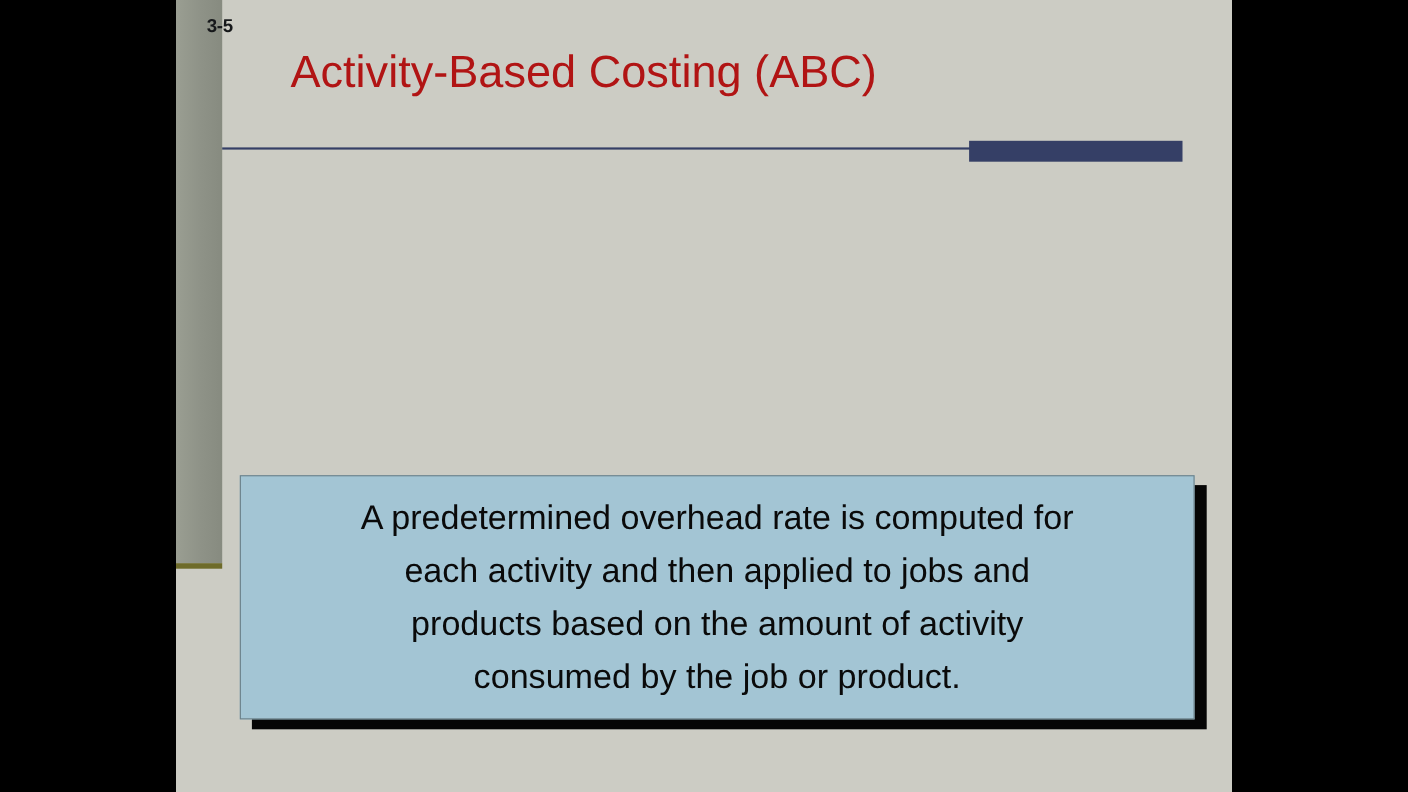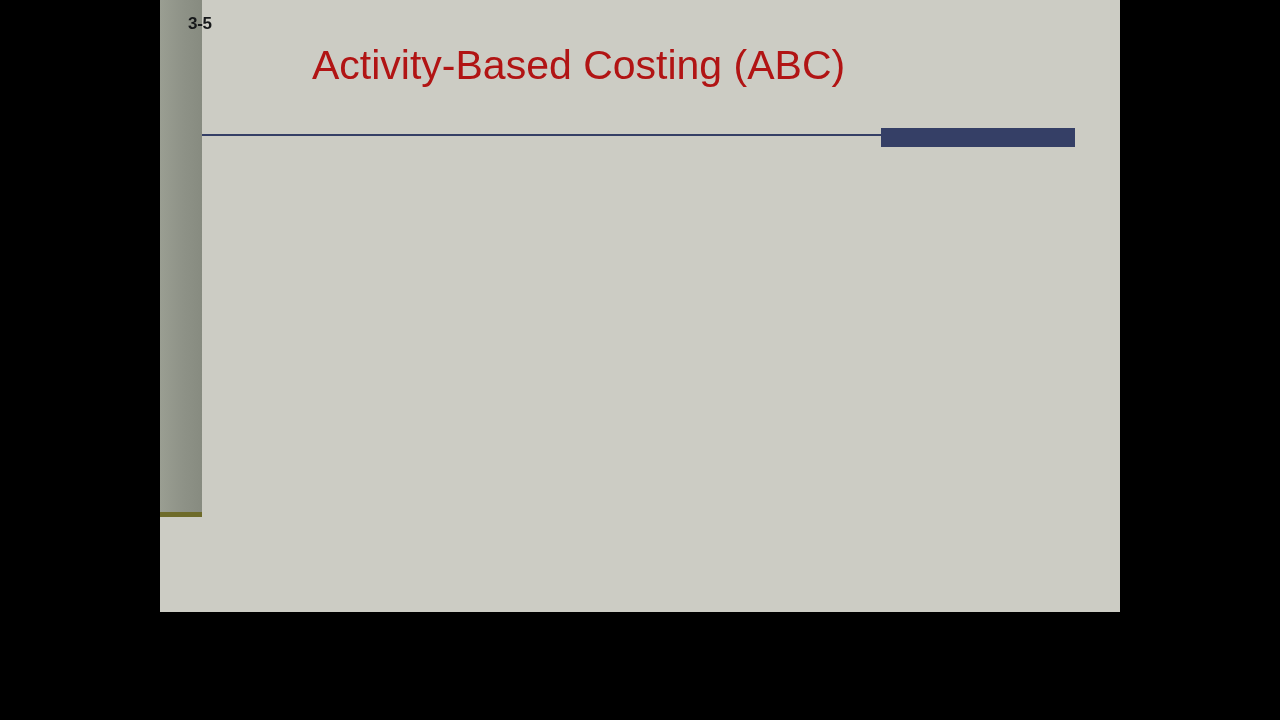--- a/index.html
+++ b/index.html
@@ -3,21 +3,21 @@
 <meta charset="utf-8">
 <style>
   html, body {
     margin: 0;
     padding: 0;
     background: #000000;
   }
   #screen {
     position: relative;
     width: 1280px;
-    height: 612px;
+    height: 720px;
     background: #000000;
     overflow: hidden;
     font-family: "Liberation Sans", sans-serif;
   }
 
   
   #slide {
     position: absolute;
     left: 160px;
     top: 0;
@@ -58,21 +58,20 @@
 
   
   #slide-title {
     position: absolute;
     left: 104px;
     top: 42px;
     width: 800px;
     font-size: 41px;
     color: #b11414;
     white-space: nowrap;
-    margin-left: 48px;
   }
 
   
   #title-rule {
     position: absolute;
     left: 42px;
     top: 134px;
     width: 720px;
     height: 2px;
     background: #353f66;
@@ -146,16 +145,22 @@
     <div id="side-band-foot"></div>
 
     <div id="slide-number">3-5</div>
 
     <div id="slide-title">Activity-Based Costing (ABC)</div>
 
     <div id="title-rule"></div>
     <div id="title-accent"></div>
 
 
+    <div id="statement-box">
+      <div id="statement-text">A predetermined overhead rate is computed for
+each activity and then applied to jobs and
+products based on the amount of activity
+consumed by the job or product.</div>
+    </div>
 
   </div>
 
 </div>
 
 </body></html>

